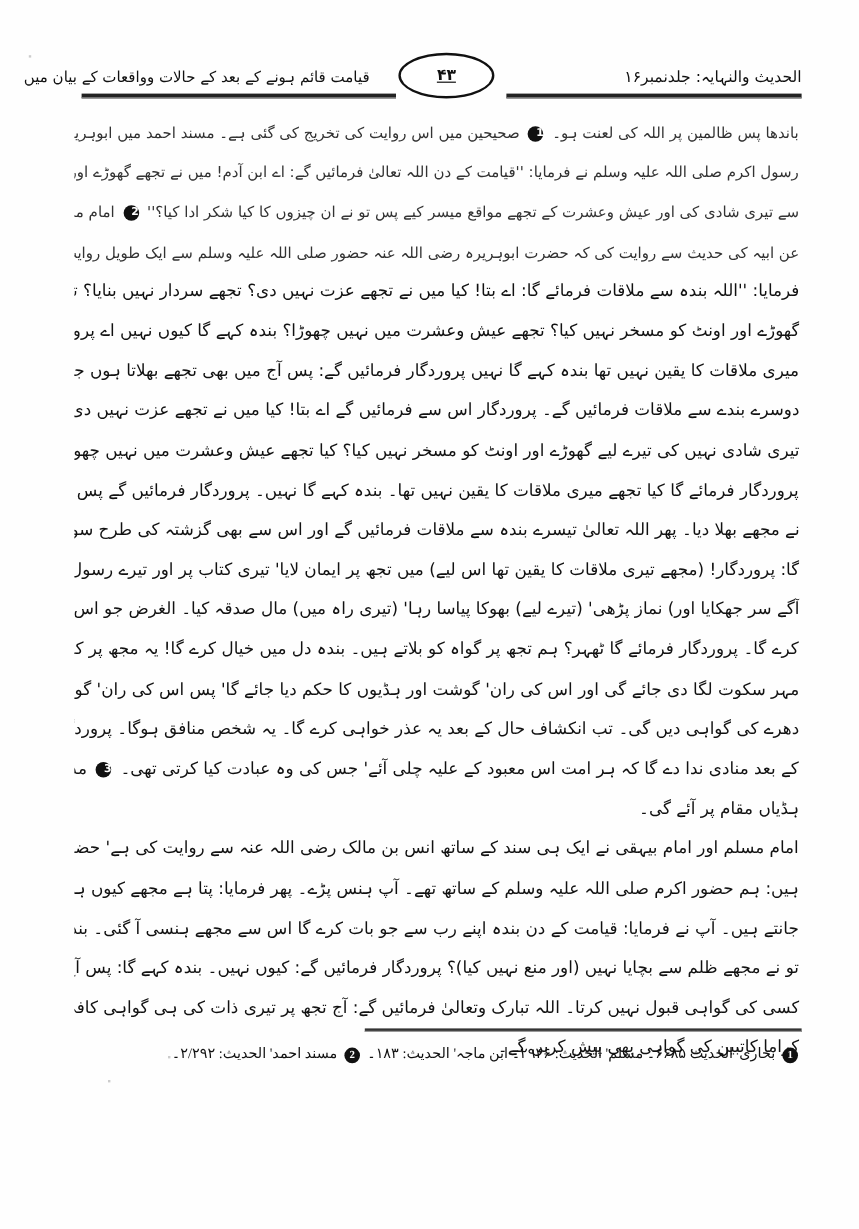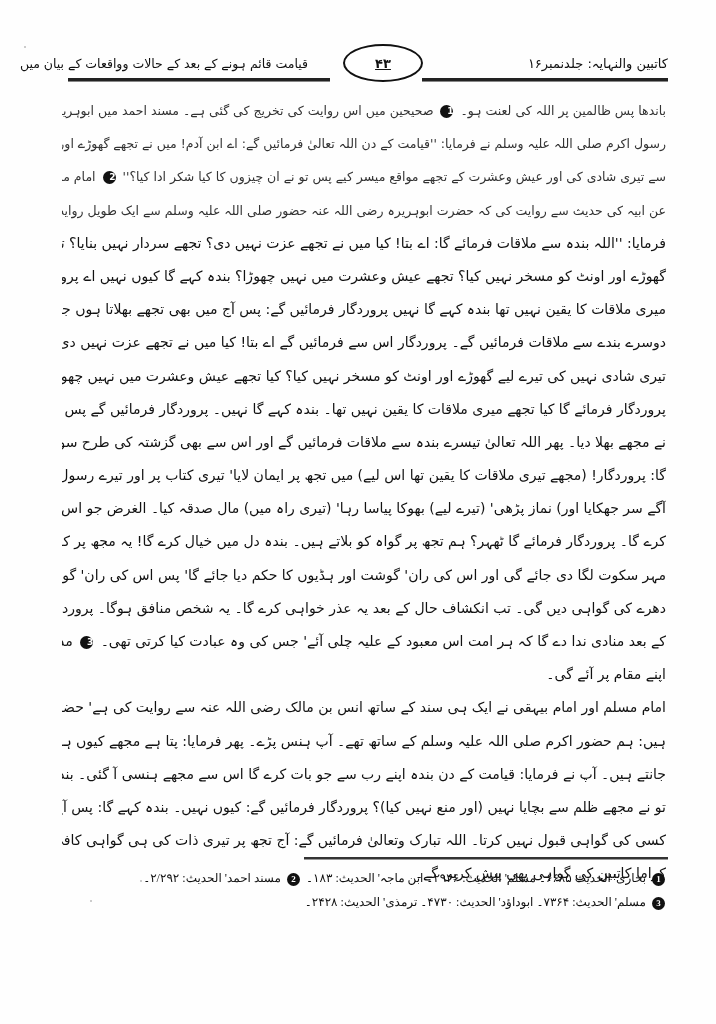--- a/index.html
+++ b/index.html
@@ -62,21 +62,21 @@
       position: absolute;
       left: 0;
       top: 26px;
       width: 262px;
       height: 3px;
       background: #222;
       border-bottom: 1px solid #888;
     }
     .page-oval {
       position: absolute;
-      left: 275px;
+      left: 264px;
       top: -8px;
       width: 80px;
       height: 38px;
       border: 2px solid #111;
       border-radius: 50%;
       display: flex;
       align-items: center;
       justify-content: center;
       font-size: 13px;
       font-weight: bold;
@@ -159,21 +159,21 @@
       width: 2px; height: 2px;
       background: #ccc;
     }
   </style>
 </head>
 <body>
 
 <div class="page">
 
   <div class="header">
-    <div class="header-right">کاتبین والنہایہ: جلدنمبر۱۶</div>
+    <div class="header-right">الحدیث والنہایہ: جلدنمبر۱۶</div>
     <div class="header-rule-right"></div>
     <div class="page-oval">۴۳</div>
     <div class="header-left">قیامت قائم ہونے کے بعد کے حالات وواقعات کے بیان میں</div>
     <div class="header-rule-left"></div>
   </div>
 
   <div class="body-text" id="body-text">
       <div class="line faint">
         <span class="txt"><span>باندھا پس ظالمین پر اللہ کی لعنت ہو۔</span> <span class="note-mark">1</span> <span>صحیحین میں اس روایت کی تخریج کی گئی ہے۔ مسند احمد میں ابوہریرہ رضی اللہ عنہ سے مروی ہے کہ</span></span>
       </div>
@@ -219,21 +219,21 @@
       <div class="line">
         <span class="txt"><span>مہر سکوت لگا دی جائے گی اور اس کی ران' گوشت اور ہڈیوں کا حکم دیا جائے گا' پس اس کی ران' گوشت اور اس کی ہڈیاں اس کے کیے</span></span>
       </div>
       <div class="line">
         <span class="txt"><span>دھرے کی گواہی دیں گی۔ تب انکشاف حال کے بعد یہ عذر خواہی کرے گا۔ یہ شخص منافق ہوگا۔ پروردگار اس پر ناراض ہوں گے۔ اس</span></span>
       </div>
       <div class="line">
         <span class="txt"><span>کے بعد منادی ندا دے گا کہ ہر امت اس معبود کے علیہ چلی آئے' جس کی وہ عبادت کیا کرتی تھی۔</span> <span class="note-mark">3</span> <span>مذکور حدیث تفصیل کے ساتھ آگے</span></span>
       </div>
       <div class="line short">
-        <span class="txt"><span>اپنے مقام پر آئے گی۔</span></span>
+        <span class="txt"><span>ہڈیاں مقام پر آئے گی۔</span></span>
       </div>
       <div class="line">
         <span class="txt"><span>امام مسلم اور امام بیہقی نے ایک ہی سند کے ساتھ انس بن مالک رضی اللہ عنہ سے روایت کی ہے' حضرت انس بن مالک رضی اللہ عنہ فرماتے</span></span>
       </div>
       <div class="line">
         <span class="txt"><span>ہیں: ہم حضور اکرم صلی اللہ علیہ وسلم کے ساتھ تھے۔ آپ ہنس پڑے۔ پھر فرمایا: پتا ہے مجھے کیوں ہنسی آئی؟ ہم نے عرض کیا: اللہ اور اس کا رسول بہتر</span></span>
       </div>
       <div class="line">
         <span class="txt"><span>جانتے ہیں۔ آپ نے فرمایا: قیامت کے دن بندہ اپنے رب سے جو بات کرے گا اس سے مجھے ہنسی آ گئی۔ بندہ کہے گا: اے رب کیا</span></span>
       </div>
@@ -244,19 +244,18 @@
         <span class="txt"><span>کسی کی گواہی قبول نہیں کرتا۔ اللہ تبارک وتعالیٰ فرمائیں گے: آج تجھ پر تیری ذات کی ہی گواہی کافی ہو جائے گی۔ (اس کے علاوہ) ہم</span></span>
       </div>
       <div class="line short">
         <span class="txt"><span>کراما کاتبین کی گواہی بھی پیش کریں گے۔</span></span>
       </div>
     </div>
 
   <div class="footnote-rule"></div>
   <div class="footnotes" id="footnotes">
       <div class="footnote"><span class="note-mark">1</span><span> بخاری' الحدیث ۶۶۸۵۔ مسلم' الحدیث: ۲۹۴۶۔ ابن ماجہ' الحدیث: ۱۸۳۔ </span><span class="note-mark">2</span><span> مسند احمد' الحدیث: ۲/۲۹۲۔</span></div>
-      <div class="footnote"><span class="note-mark">3</span><span> مسلم' الحدیث: ۷۳۶۴۔ ابوداؤد' الحدیث: ۴۷۳۰۔ ترمذی' الحدیث: ۲۴۲۸۔ </span></div>
     </div>
 
   <div class="scan-speck" style="left:24px;top:46px;"></div>
   <div class="scan-speck" style="left:140px;top:880px;"></div>
   <div class="scan-speck" style="left:90px;top:900px;"></div>
 </div>
 
 </body></html>

